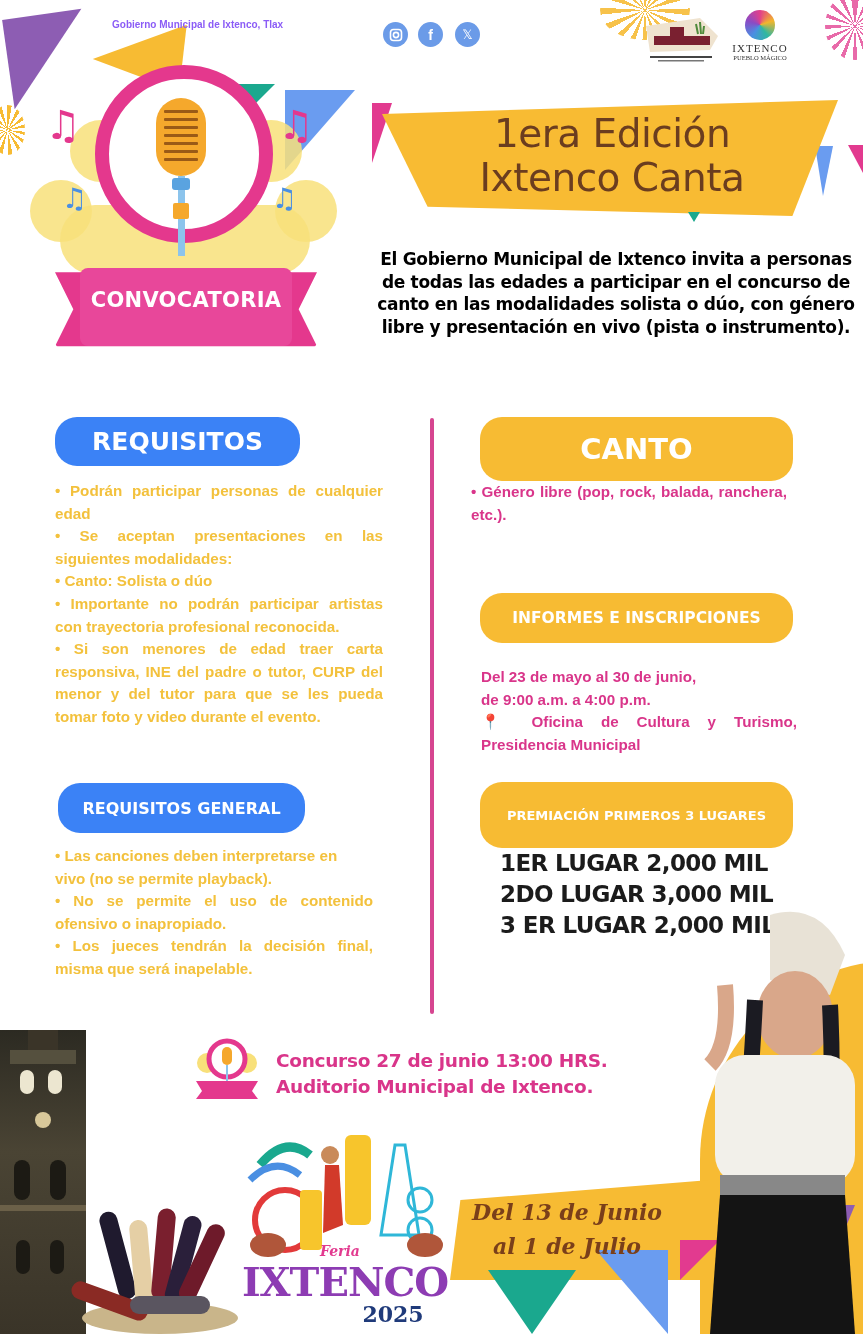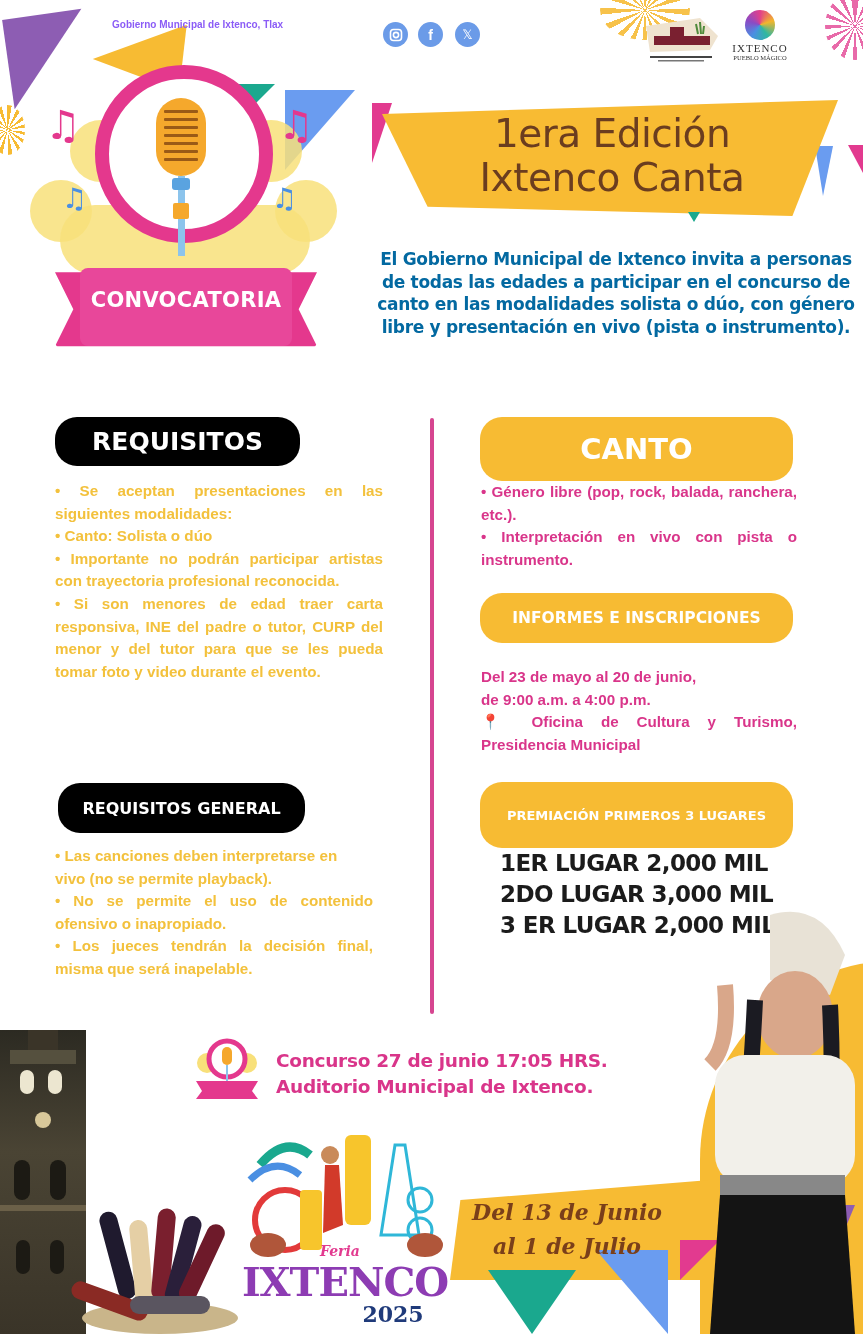--- a/index.html
+++ b/index.html
@@ -32,25 +32,25 @@
   .ribbon-front { left: 80px; top: 268px; width: 212px; height: 78px; background: #e8479a; border-radius: 8px; }
   .convocatoria { left: 80px; top: 288px; width: 212px; text-align: center; font-family: "DejaVu Sans", sans-serif; font-weight: 700; font-size: 21px; color: #ffffff; letter-spacing: .3px; }
   .note { font-family: "DejaVu Sans", sans-serif; color: #e4388d; font-size: 40px; line-height: 1; }
 
   
   .title-banner { left: 382px; top: 100px; width: 456px; height: 116px; background: #f8bb33;
                   clip-path: polygon(0 12%, 100% 0, 90% 100%, 10% 92%); }
   .title-text { left: 392px; top: 112px; width: 440px; text-align: center; font-family: "DejaVu Sans", sans-serif; font-weight: 400; font-size: 39px; line-height: 44px; color: #6b3d1f; letter-spacing: -0.5px; }
 
   
-  .intro { left: 376px; top: 248px; width: 480px; text-align: center; font-family: "DejaVu Sans", sans-serif; font-weight: 700; font-size: 17px; line-height: 22.5px; color: #0369a1; letter-spacing: -0.3px; }
+  .intro { left: 376px; top: 248px; width: 480px; text-align: center; font-family: "DejaVu Sans", sans-serif; font-weight: 700; font-size: 17px; line-height: 22.5px; color: #000000; letter-spacing: -0.3px; }
 
   
   .pill { border-radius: 22px; display: flex; align-items: center; justify-content: center; color: #ffffff; font-family: "DejaVu Sans", sans-serif; font-weight: 700; }
-  .pill.pink { background: #000000; }
+  .pill.pink { background: #3b82f6; }
   .pill.yellow { background: #f7bb33; }
 
   
   .col-text { font-family: "Liberation Sans", sans-serif; font-weight: 700; font-size: 15.2px; line-height: 22.6px; text-align: justify; }
   .col-text.yellow { color: #f3c13c; }
   .col-text.pink { color: #d9358a; }
   .col-text p { margin: 0; }
 
   .divider { left: 430px; top: 418px; width: 4px; height: 596px; background: #d64590; border-radius: 2px; }
 
@@ -141,50 +141,50 @@
   <div>1era Edición</div>
   <div>Ixtenco Canta</div>
 </div>
 
 <div class="abs intro">El Gobierno Municipal de Ixtenco invita a personas de todas las edades a participar en el concurso de canto en las modalidades solista o dúo, con género libre y presentación en vivo (pista o instrumento).</div>
 
 <div class="abs pill pink" style="left:55px;top:417px;width:245px;height:49px;font-size:25px;">
   <span>REQUISITOS</span>
 </div>
 <div class="abs col-text yellow" style="left:55px;top:480px;width:328px;">
+  <p>•  Podrán participar personas de cualquier edad</p>
   <p>•  Se aceptan presentaciones en las siguientes modalidades:</p>
   <p>• Canto: Solista o dúo</p>
   <p>• Importante no podrán participar artistas con trayectoria profesional reconocida.</p>
   <p>• Si son menores de edad traer carta responsiva, INE del padre o tutor, CURP del menor y del tutor para que se les pueda tomar foto y video durante el evento.</p>
 </div>
 
 <div class="abs pill pink" style="left:58px;top:783px;width:247px;height:50px;font-size:16px;">
   <span>REQUISITOS GENERAL</span>
 </div>
 <div class="abs col-text yellow" style="left:55px;top:845px;width:318px;text-align:left;">
   <p style="width:290px;"> • Las canciones deben interpretarse en vivo (no se permite playback).</p>
   <p style="text-align:justify;">•  No se permite el uso de contenido ofensivo o inapropiado.</p>
   <p style="text-align:justify;">• Los jueces tendrán la decisión final, misma que será inapelable.</p>
 </div>
 
 <div class="abs divider"></div>
 
 <div class="abs pill yellow" style="left:480px;top:417px;width:313px;height:64px;font-size:29px;">
   <span>CANTO</span>
 </div>
-<div class="abs col-text pink" style="left:481px;top:481px;width:316px;">
+<div class="abs col-text pink" style="left:471px;top:481px;width:316px;">
   <p>•  Género libre (pop, rock, balada, ranchera, etc.).</p>
-  <p>• Interpretación en vivo con pista o instrumento.</p>
 </div>
 
 <div class="abs pill yellow" style="left:480px;top:593px;width:313px;height:50px;font-size:15.5px;font-weight:700;">
   <span>INFORMES E INSCRIPCIONES</span>
 </div>
 <div class="abs col-text pink" style="left:481px;top:666px;width:316px;">
-  <p style="text-align:left;">Del 23 de mayo al 20 de junio,</p>
+  <p style="text-align:left;">Del 23 de mayo al 30 de junio,</p>
   <p style="text-align:left;">de 9:00 a.m. a 4:00 p.m.</p>
   <p style="text-align:justify;">
     <span style="color:#e23a3a;">📍</span>
     <span>Oficina de Cultura y Turismo, Presidencia Municipal</span>
   </p>
 </div>
 
 <div class="abs pill yellow" style="left:480px;top:782px;width:313px;height:66px;font-size:13px;">
   <span>PREMIACIÓN PRIMEROS 3 LUGARES</span>
 </div>
@@ -205,21 +205,21 @@
   <svg width="70" height="70" viewBox="0 0 70 70">
     <circle cx="15" cy="30" r="10" fill="#f8e07a"></circle>
       <circle cx="55" cy="30" r="10" fill="#f8e07a"></circle>
     <circle cx="35" cy="26" r="18" fill="#fff" stroke="#e4388d" stroke-width="5"></circle>
     <rect x="30" y="14" width="10" height="18" rx="5" fill="#f5a82c"></rect>
     <rect x="34" y="32" width="2" height="18" fill="#8cc4ec"></rect>
     <path d="M4 48 L66 48 L60 58 L66 66 L4 66 L10 58 Z" fill="#e4388d"></path>
   </svg>
 </div>
 <div class="abs concurso">
-  <div>Concurso 27 de junio 17:05 HRS.</div>
+  <div>Concurso 27 de junio 13:00 HRS.</div>
   <div>Auditorio Municipal de Ixtenco.</div>
 </div>
 
 <div class="abs tower">
   <svg width="86" height="304" viewBox="0 0 86 304">
     <rect x="28" y="0" width="30" height="20" fill="#3a3428"></rect>
     <rect x="10" y="20" width="66" height="14" fill="#55503e"></rect>
     <rect x="20" y="40" width="14" height="24" rx="7" fill="#ece6d0"></rect>
     <rect x="48" y="40" width="14" height="24" rx="7" fill="#ece6d0"></rect>
     <circle cx="43" cy="90" r="8" fill="#d8c89a"></circle>

